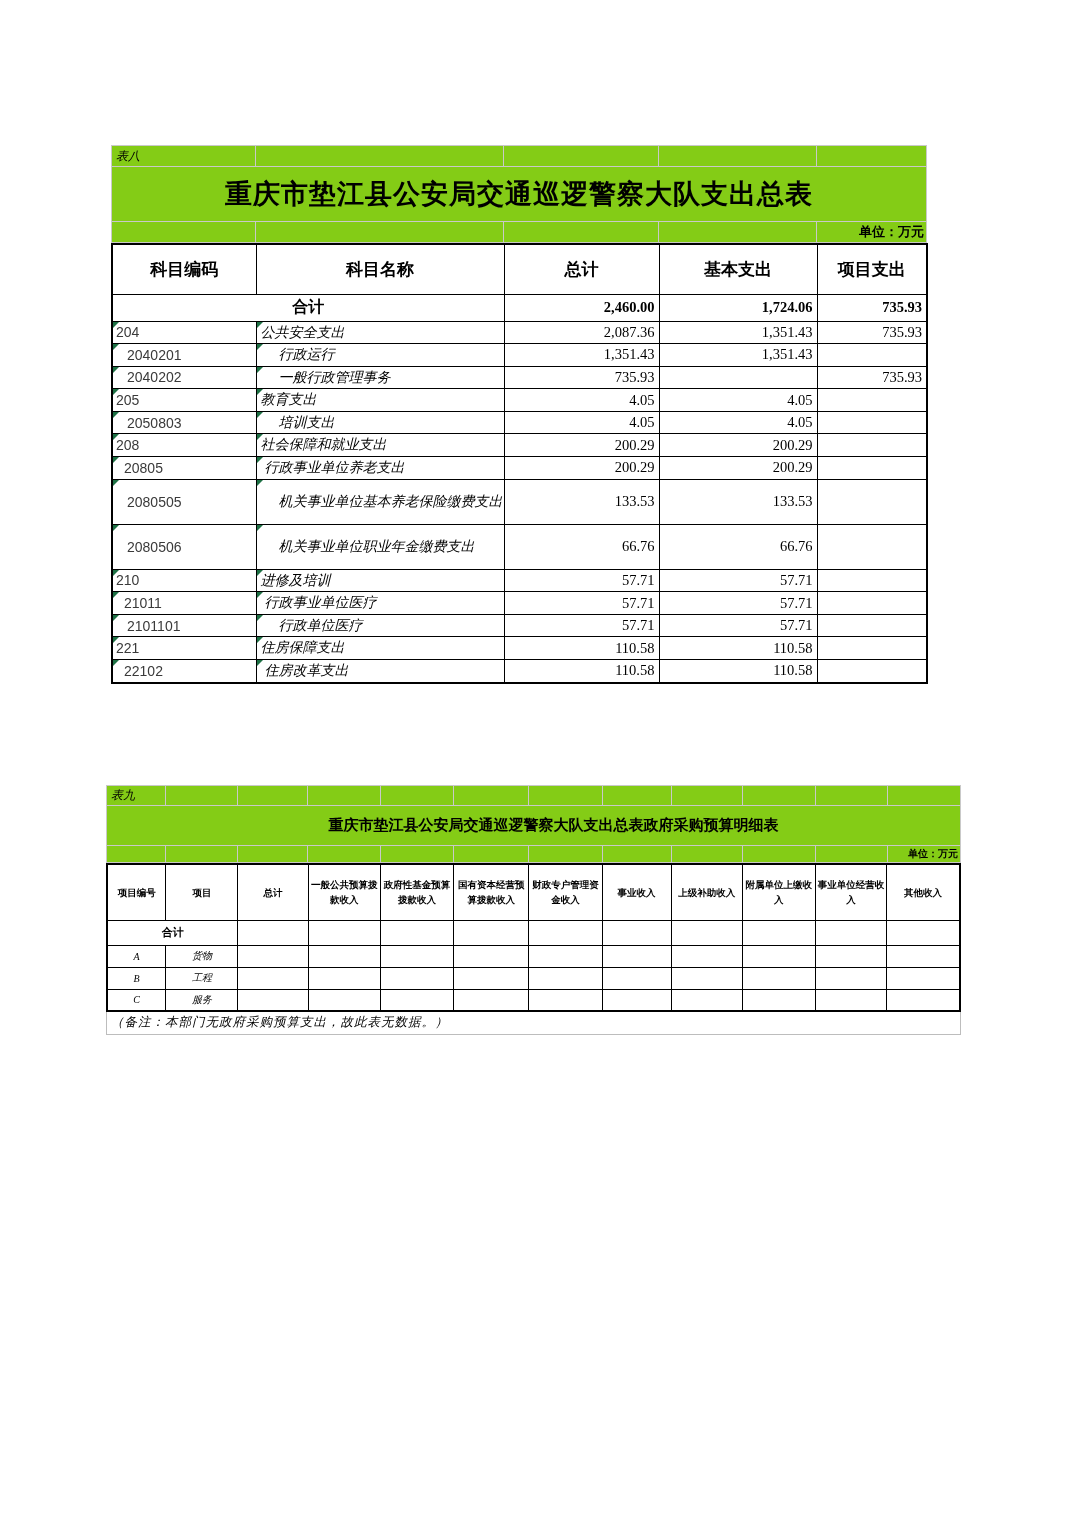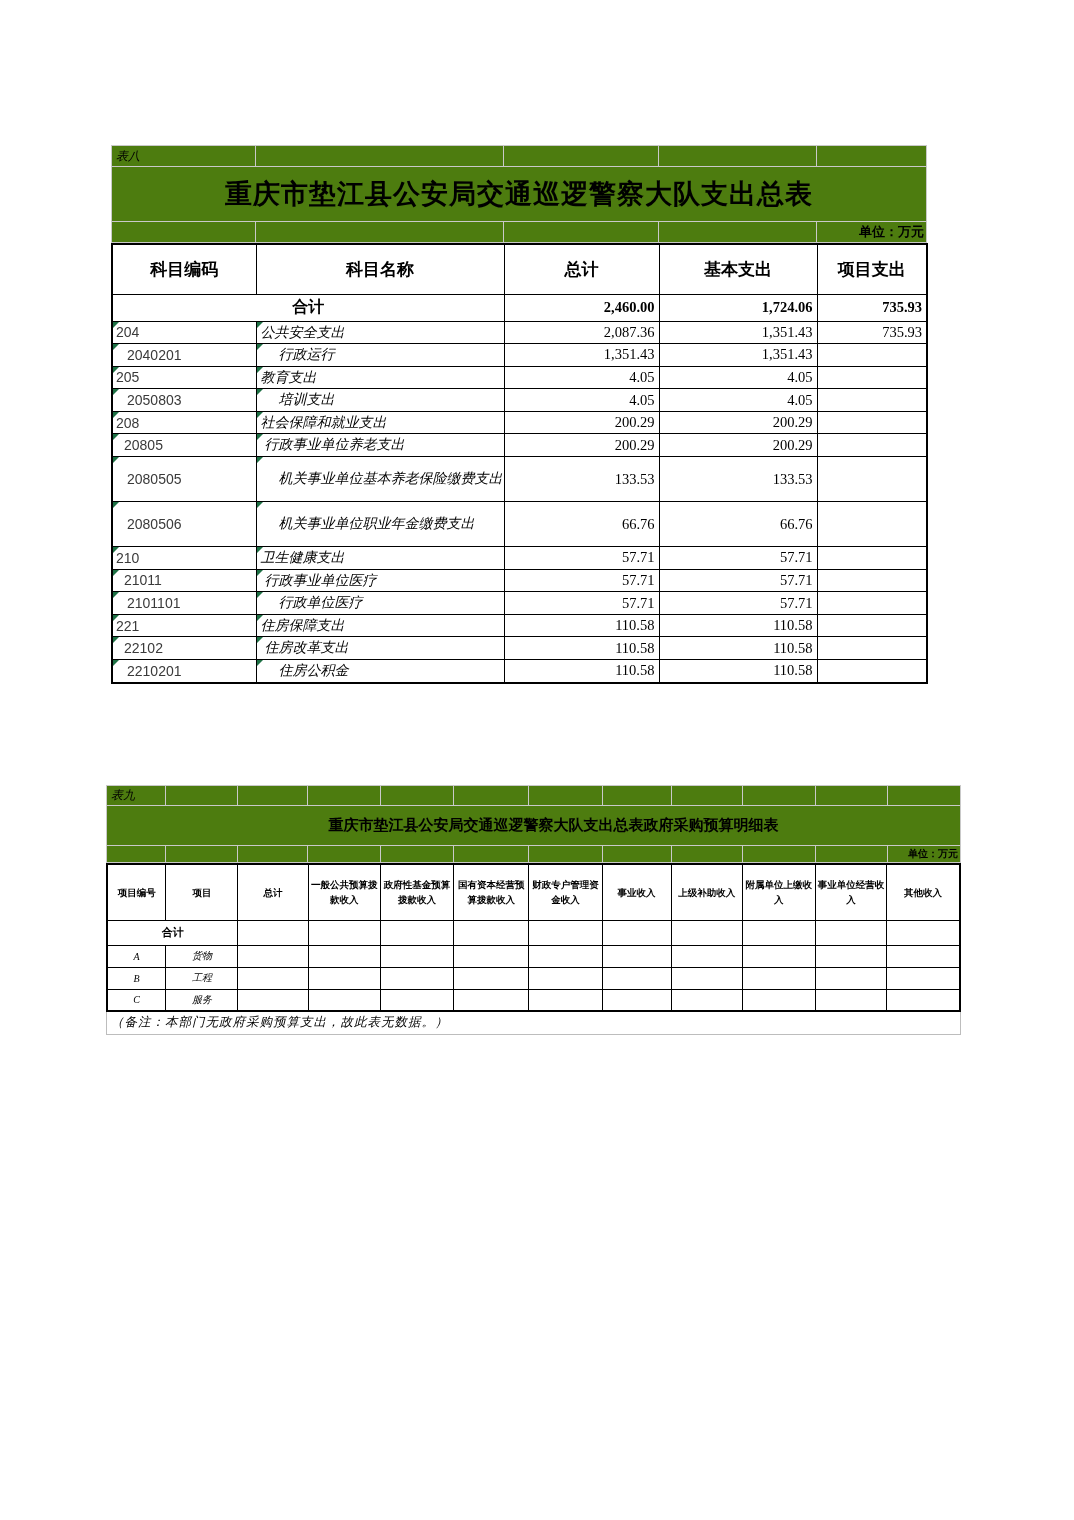--- a/index.html
+++ b/index.html
@@ -13,21 +13,21 @@
   }
   .page { position: absolute; inset: 0; background: #fff; }
 
   table { border-collapse: collapse; table-layout: fixed; width: 100%; }
   td, th { overflow: hidden; }
 
   
   .t1 { position: absolute; left: 111px; top: 145px; width: 815px; }
   .t2 { position: absolute; left: 106px; top: 785px; width: 855px; }
 
-  .pre td { border: 1px solid #c9c9c9; background: #4d7c0f; }
+  .pre td { border: 1px solid #c9c9c9; background: #84cc16; }
   .t1 .label-row td { height: 21px; }
   .sheet-label {
     font-style: italic; font-size: 12px; padding-left: 4px;
     font-family: "Liberation Serif", serif;
   }
   .t1 .title-row td {
     height: 55px; text-align: center; vertical-align: middle;
     font-family: "Liberation Sans", sans-serif;
     font-weight: bold; font-size: 27px; letter-spacing: 1px;
   }
@@ -170,20 +170,27 @@
             <td class="num">735.93</td>
           </tr>
           <tr class="dr">
             <td class="code-cell tri cL3">2040201</td>
             <td class="name-cell tri nL3">行政运行</td>
             <td class="num">1,351.43</td>
             <td class="num">1,351.43</td>
             <td class="num"></td>
           </tr>
           <tr class="dr">
+            <td class="code-cell tri cL3">2040202</td>
+            <td class="name-cell tri nL3">一般行政管理事务</td>
+            <td class="num">735.93</td>
+            <td class="num"></td>
+            <td class="num">735.93</td>
+          </tr>
+          <tr class="dr">
             <td class="code-cell tri cL1">205</td>
             <td class="name-cell tri nL1">教育支出</td>
             <td class="num">4.05</td>
             <td class="num">4.05</td>
             <td class="num"></td>
           </tr>
           <tr class="dr">
             <td class="code-cell tri cL3">2050803</td>
             <td class="name-cell tri nL3">培训支出</td>
             <td class="num">4.05</td>
@@ -213,21 +220,21 @@
           </tr>
           <tr class="dr tall">
             <td class="code-cell tri cL3">2080506</td>
             <td class="name-cell tri nL3">机关事业单位职业年金缴费支出</td>
             <td class="num">66.76</td>
             <td class="num">66.76</td>
             <td class="num"></td>
           </tr>
           <tr class="dr">
             <td class="code-cell tri cL1">210</td>
-            <td class="name-cell tri nL1">卫生健康支出</td>
+            <td class="name-cell tri nL1">进修及培训</td>
             <td class="num">57.71</td>
             <td class="num">57.71</td>
             <td class="num"></td>
           </tr>
           <tr class="dr">
             <td class="code-cell tri cL2">21011</td>
             <td class="name-cell tri nL2">行政事业单位医疗</td>
             <td class="num">57.71</td>
             <td class="num">57.71</td>
             <td class="num"></td>
@@ -242,27 +249,20 @@
           <tr class="dr">
             <td class="code-cell tri cL1">221</td>
             <td class="name-cell tri nL1">住房保障支出</td>
             <td class="num">110.58</td>
             <td class="num">110.58</td>
             <td class="num"></td>
           </tr>
           <tr class="dr">
             <td class="code-cell tri cL2">22102</td>
             <td class="name-cell tri nL2">住房改革支出</td>
-            <td class="num">110.58</td>
-            <td class="num">110.58</td>
-            <td class="num"></td>
-          </tr>
-          <tr class="dr">
-            <td class="code-cell tri cL3">2210201</td>
-            <td class="name-cell tri nL3">住房公积金</td>
             <td class="num">110.58</td>
             <td class="num">110.58</td>
             <td class="num"></td>
           </tr>
         </tbody>
     </table>
   </section>
 
   <section class="t2">
     <table class="pre">

